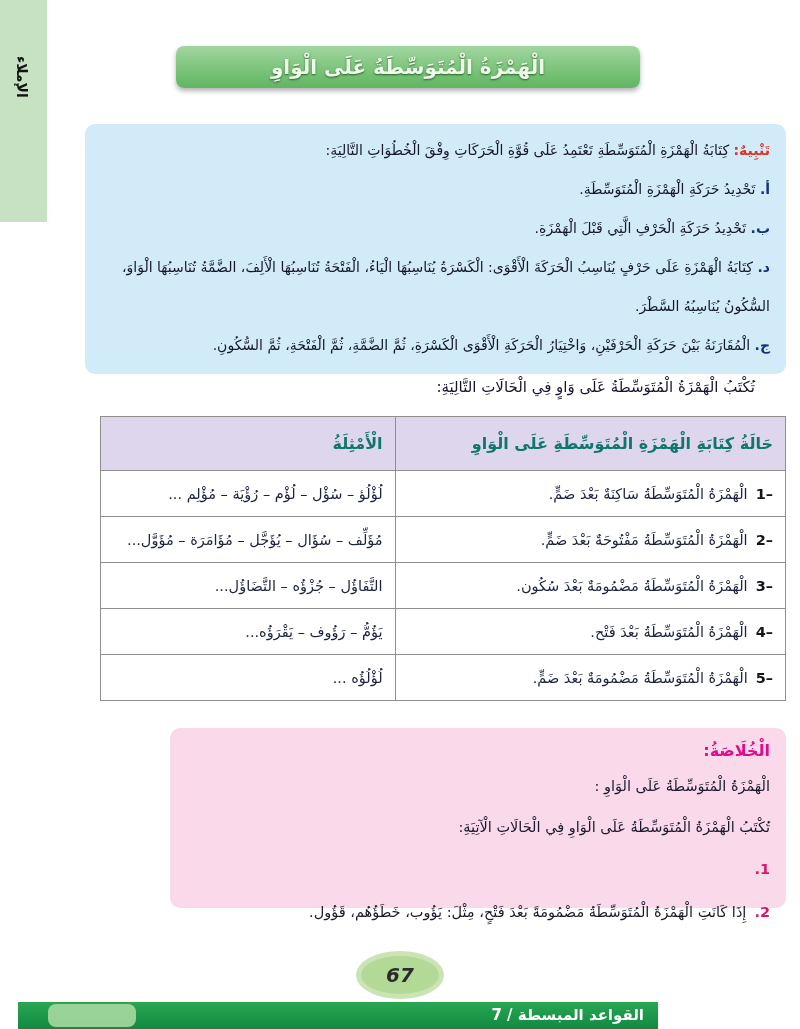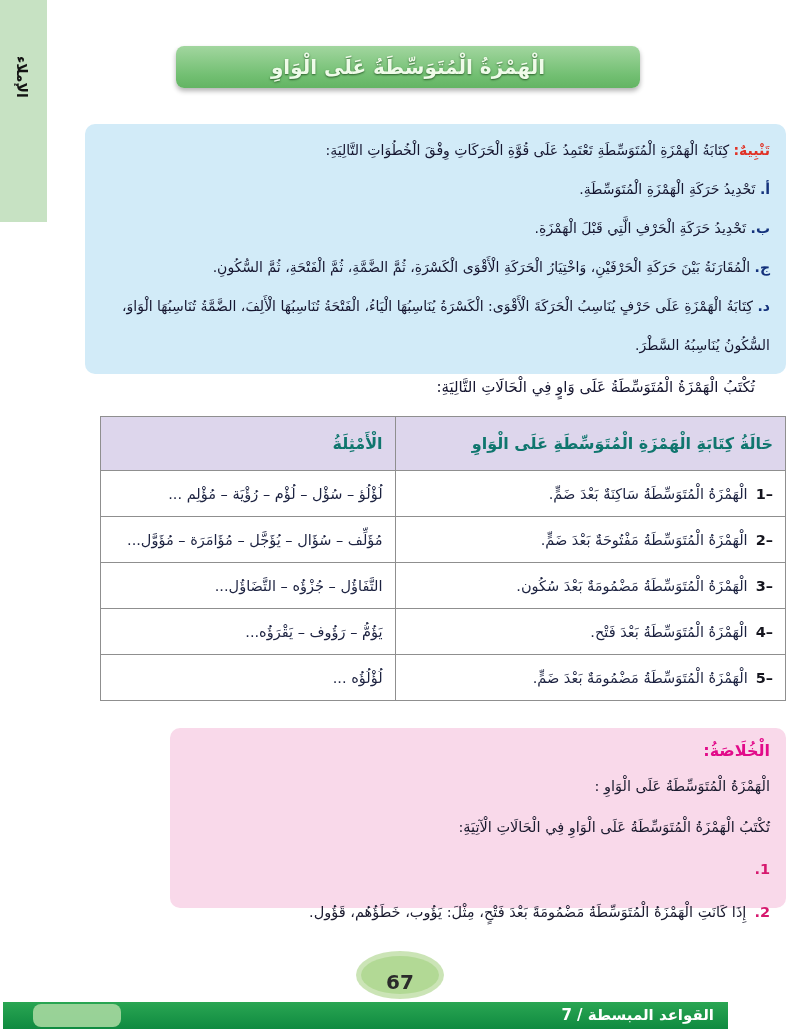--- a/index.html
+++ b/index.html
@@ -87,27 +87,27 @@
   .summary-line { line-height:41px; }
   .summary-item { display:flex; align-items:baseline; gap:8px; line-height:43px; }
   .item-num { color:#d6186e; font-weight:bold; white-space:nowrap; }
 
   
   .page-number-oval {
     position:absolute; left:361px; top:956px; width:78px; height:38px;
     border-radius:50%;
     background:#b2d995;
     box-shadow:0 0 0 5px rgba(139,195,94,.45);
-    display:flex; align-items:flex-end; justify-content:center;
-    font-size:20px; font-weight:bold; color:#2b2b2b;
+    display:flex; align-items:center; justify-content:center;
+    font-size:20px; font-weight:bold; color:#2b2b2b;font-style:italic;
   }
 
   
   .footer-bar {
-    position:absolute; left:3px; bottom:0; width:725px; height:27px;
+    position:absolute; left:18px; bottom:0; width:640px; height:27px;
     background:linear-gradient(180deg,#2aa653,#0f8a40);
   }
   .footer-cap {
     position:absolute; left:30px; top:2px; width:88px; height:23px;
     background:#a6d8a0; border-radius:8px; opacity:.9;
   }
   .footer-text {
     position:absolute; right:14px; top:0; line-height:27px;
     color:#ffffff; font-weight:bold; font-size:15px; direction:rtl;
   }
@@ -132,26 +132,26 @@
     </div>
     <div class="note-line">
       <span class="note-marker">أ.</span>
       <span>تَحْدِيدُ حَرَكَةِ الْهَمْزَةِ الْمُتَوَسِّطَةِ.</span>
     </div>
     <div class="note-line">
       <span class="note-marker">ب.</span>
       <span>تَحْدِيدُ حَرَكَةِ الْحَرْفِ الَّتِي قَبْلَ الْهَمْزَةِ.</span>
     </div>
     <div class="note-line">
+      <span class="note-marker">د.</span>
+      <span>كِتَابَةُ الْهَمْزَةِ عَلَى حَرْفٍ يُنَاسِبُ الْحَرَكَةَ الْأَقْوَى: الْكَسْرَةُ يُنَاسِبُهَا الْيَاءُ، الْفَتْحَةُ تُنَاسِبُهَا الْأَلِفَ، الضَّمَّةُ تُنَاسِبُهَا الْوَاوَ، السُّكُونُ يُنَاسِبُهُ السَّطْرَ.</span>
+    </div>
+    <div class="note-line">
       <span class="note-marker">ج.</span>
       <span>الْمُقَارَنَةُ بَيْنَ حَرَكَةِ الْحَرْفَيْنِ، وَاخْتِيَارُ الْحَرَكَةِ الْأَقْوَى الْكَسْرَةِ، ثُمَّ الضَّمَّةِ، ثُمَّ الْفَتْحَةِ، ثُمَّ السُّكُونِ.</span>
-    </div>
-    <div class="note-line">
-      <span class="note-marker">د.</span>
-      <span>كِتَابَةُ الْهَمْزَةِ عَلَى حَرْفٍ يُنَاسِبُ الْحَرَكَةَ الْأَقْوَى: الْكَسْرَةُ يُنَاسِبُهَا الْيَاءُ، الْفَتْحَةُ تُنَاسِبُهَا الْأَلِفَ، الضَّمَّةُ تُنَاسِبُهَا الْوَاوَ، السُّكُونُ يُنَاسِبُهُ السَّطْرَ.</span>
     </div>
   </div>
 
   <div class="note-outro">تُكْتَبُ الْهَمْزَةُ الْمُتَوَسِّطَةُ عَلَى وَاوٍ فِي الْحَالَاتِ التَّالِيَةِ:</div>
 
   <table class="cases-table" dir="rtl">
     <thead>
       <tr>
         <th class="case-col">حَالَةُ كِتَابَةِ الْهَمْزَةِ الْمُتَوَسِّطَةِ عَلَى الْوَاوِ</th>
         <th class="ex-col">الْأَمْثِلَةُ</th>

